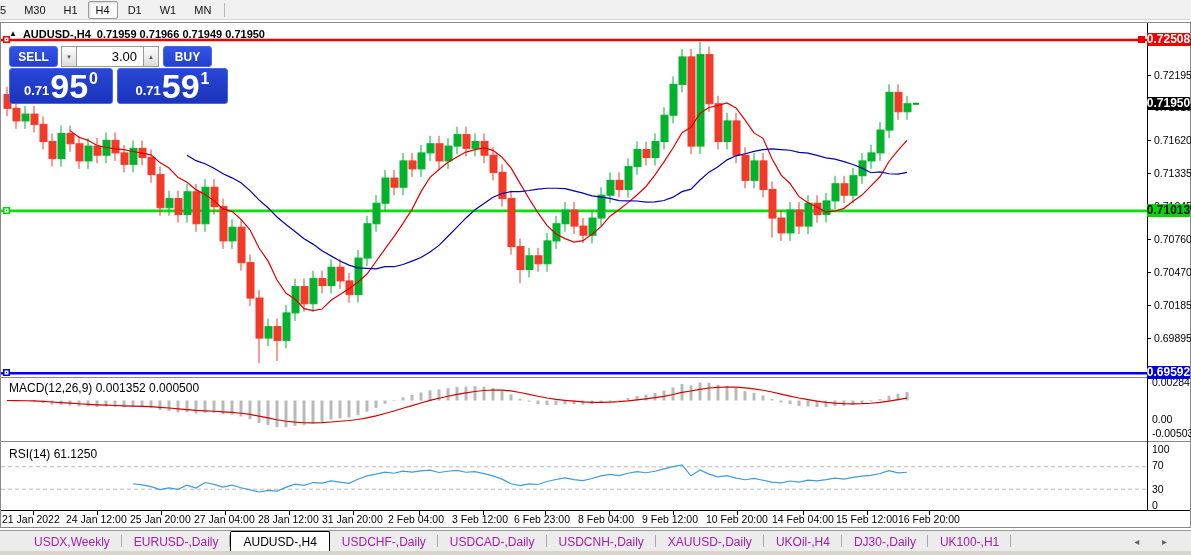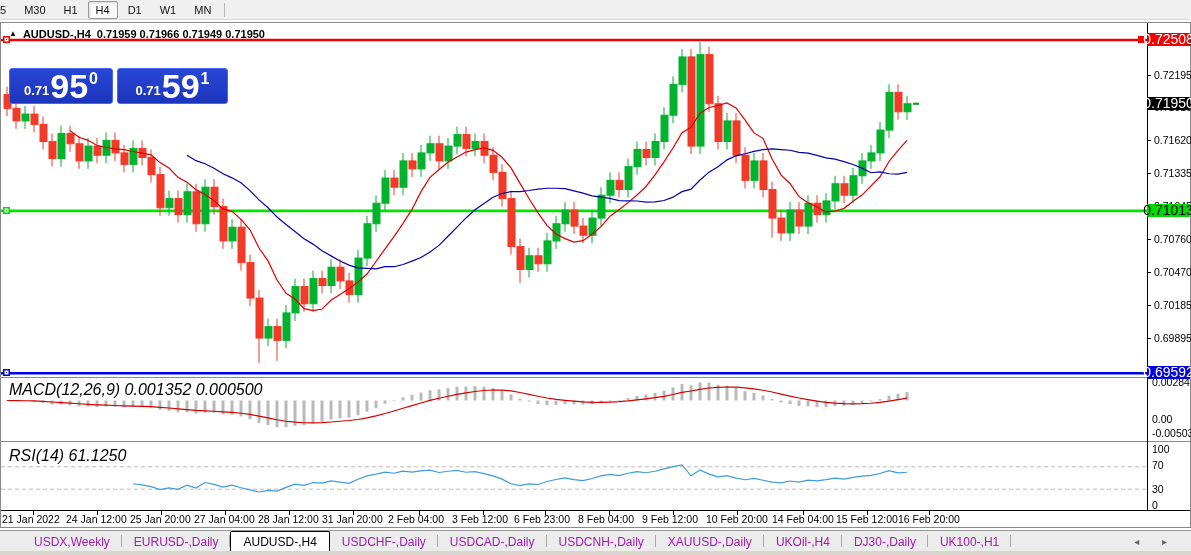--- a/index.html
+++ b/index.html
@@ -41,24 +41,24 @@
   .tp-price .pre{font-size:13px;font-weight:700;line-height:1;margin-bottom:4px;}
   .tp-price .big{font-size:34px;font-weight:700;line-height:0.82;margin:0 1px;}
   .tp-price .sup{font-size:16px;font-weight:700;line-height:1;margin-bottom:14px;}
   #sell-price{left:0;width:104px;}
   #buy-price{left:108px;width:111px;}
   #buy-btn{margin-left:1px;}
 
   
   .ptick{position:absolute;left:1154px;width:60px;font-size:10.5px;color:#000;line-height:11px;}
   .ptickmark{position:absolute;left:1147px;width:4px;height:1px;background:#000;}
-  .badge{position:absolute;left:1147px;width:43px;height:13px;font-size:14px;font-weight:400;
+  .badge{position:absolute;left:1147px;width:43px;height:13px;font-size:12px;font-weight:700;
          display:flex;align-items:center;justify-content:center;border-radius:1px;z-index:5;}
   .tlabel{position:absolute;font-size:10.5px;color:#000;white-space:nowrap;}
-  .ind-label{position:absolute;left:8px;font-size:16px;color:#000;z-index:4;font-style:italic;}
+  .ind-label{position:absolute;left:8px;font-size:12px;color:#000;z-index:4;}
   .mtick{position:absolute;left:1152px;font-size:10.5px;color:#000;line-height:11px;white-space:nowrap;}
   .handle{position:absolute;width:7px;height:7px;z-index:4;}
 
   
   #tabbar{position:absolute;left:0;top:530px;width:1191px;height:21px;background:#ececec;
           border-top:1px solid #9a9a9a;display:flex;align-items:flex-end;padding-left:22px;}
   .tab{height:20px;padding:3px 12px 2px 12px;font-size:12px;color:#a21caf;display:flex;align-items:center;
        white-space:nowrap;position:relative;}
   .tab:not(.active):not(:last-child)::after{content:"";position:absolute;right:0;top:4px;height:12px;width:1px;background:#aaa;}
   .tab.active{background:#fff;border:1px solid #000;border-bottom:none;color:#000;font-weight:400;
@@ -428,20 +428,29 @@
         </g>
       </svg>
 
     <div id="chart-title">
       <span class="tri">▲</span>
       <span>AUDUSD-,H4</span>
       <span>0.71959 0.71966 0.71949 0.71950</span>
     </div>
 
     <div id="tradepanel">
+      <div class="tp-row">
+        <div class="tp-btn">SELL</div>
+        <div class="vol-wrap">
+          <div class="vol-spin">▾</div>
+          <div class="vol-field">3.00</div>
+          <div class="vol-spin">▴</div>
+        </div>
+        <div class="tp-btn" id="buy-btn">BUY</div>
+      </div>
       <div class="tp-price" id="sell-price">
         <span class="pre">0.71</span>
         <span class="big">95</span>
         <span class="sup">0</span>
       </div>
       <div class="tp-price" id="buy-price">
         <span class="pre">0.71</span>
         <span class="big">59</span>
         <span class="sup">1</span>
       </div>

